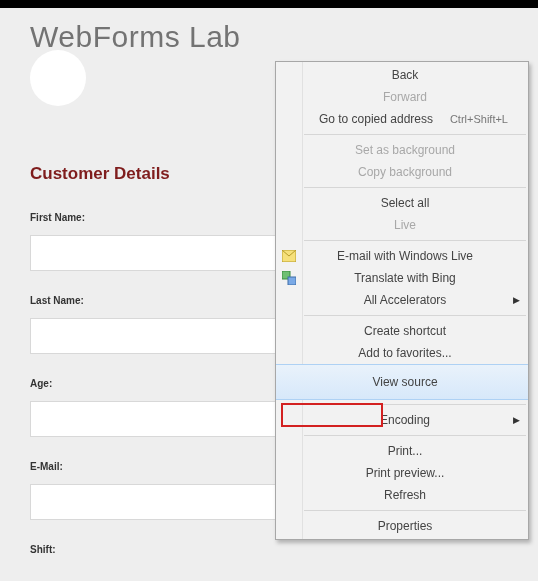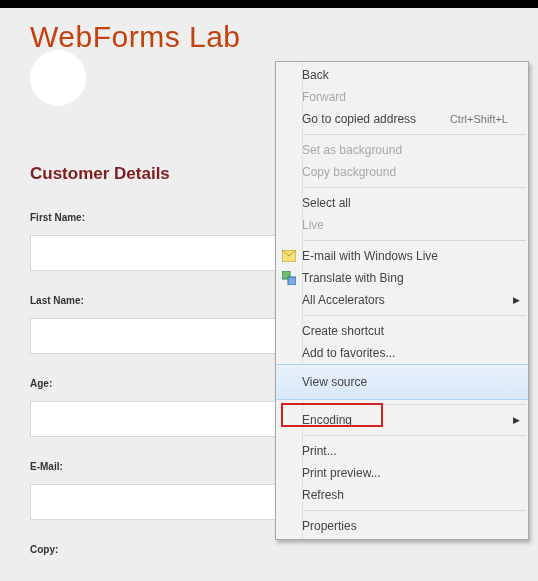--- a/index.html
+++ b/index.html
@@ -14,21 +14,21 @@
   .topbar {
     background: #000;
     height: 8px;
   }
   .header {
     padding: 12px 30px 0 30px;
   }
   .site-title {
     font-size: 30px;
     font-weight: 300;
-    color: #c2410c;
+    color: #737373;
     font-family: "Segoe UI Light", "Segoe UI", sans-serif;
     letter-spacing: 0.5px;
   }
   .avatar-bubble {
     width: 56px;
     height: 56px;
     background: #fff;
     border-radius: 50%;
     position: absolute;
     top: 50px;
@@ -88,20 +88,21 @@
   }
   .ctx-icon {
     width: 26px;
     display: flex;
     justify-content: center;
     align-items: center;
   }
   .ctx-label {
     flex: 1;
     white-space: nowrap;
+    text-align: center;
   }
   .ctx-shortcut {
     color: #777;
     font-size: 11px;
   }
   .ctx-item.disabled .ctx-label,
   .ctx-item.disabled .ctx-shortcut {
     color: #a8a8a8;
   }
   .ctx-item.highlight {
@@ -167,21 +168,21 @@
     <label>Age:</label>
     <input type="text" style="">
   </div>
 
   <div class="field">
     <label>E-Mail:</label>
     <input type="text" style="">
   </div>
 
   <div class="field">
-    <label>Copy:</label>
+    <label>Shift:</label>
   </div>
 </div>
 
 <div class="ctx">
   <div class="ctx-gutter"></div>
   <div class="ctx-col">
 
     <div class="ctx-item">
       <span class="ctx-icon"></span>
         <span class="ctx-label">Back</span>

